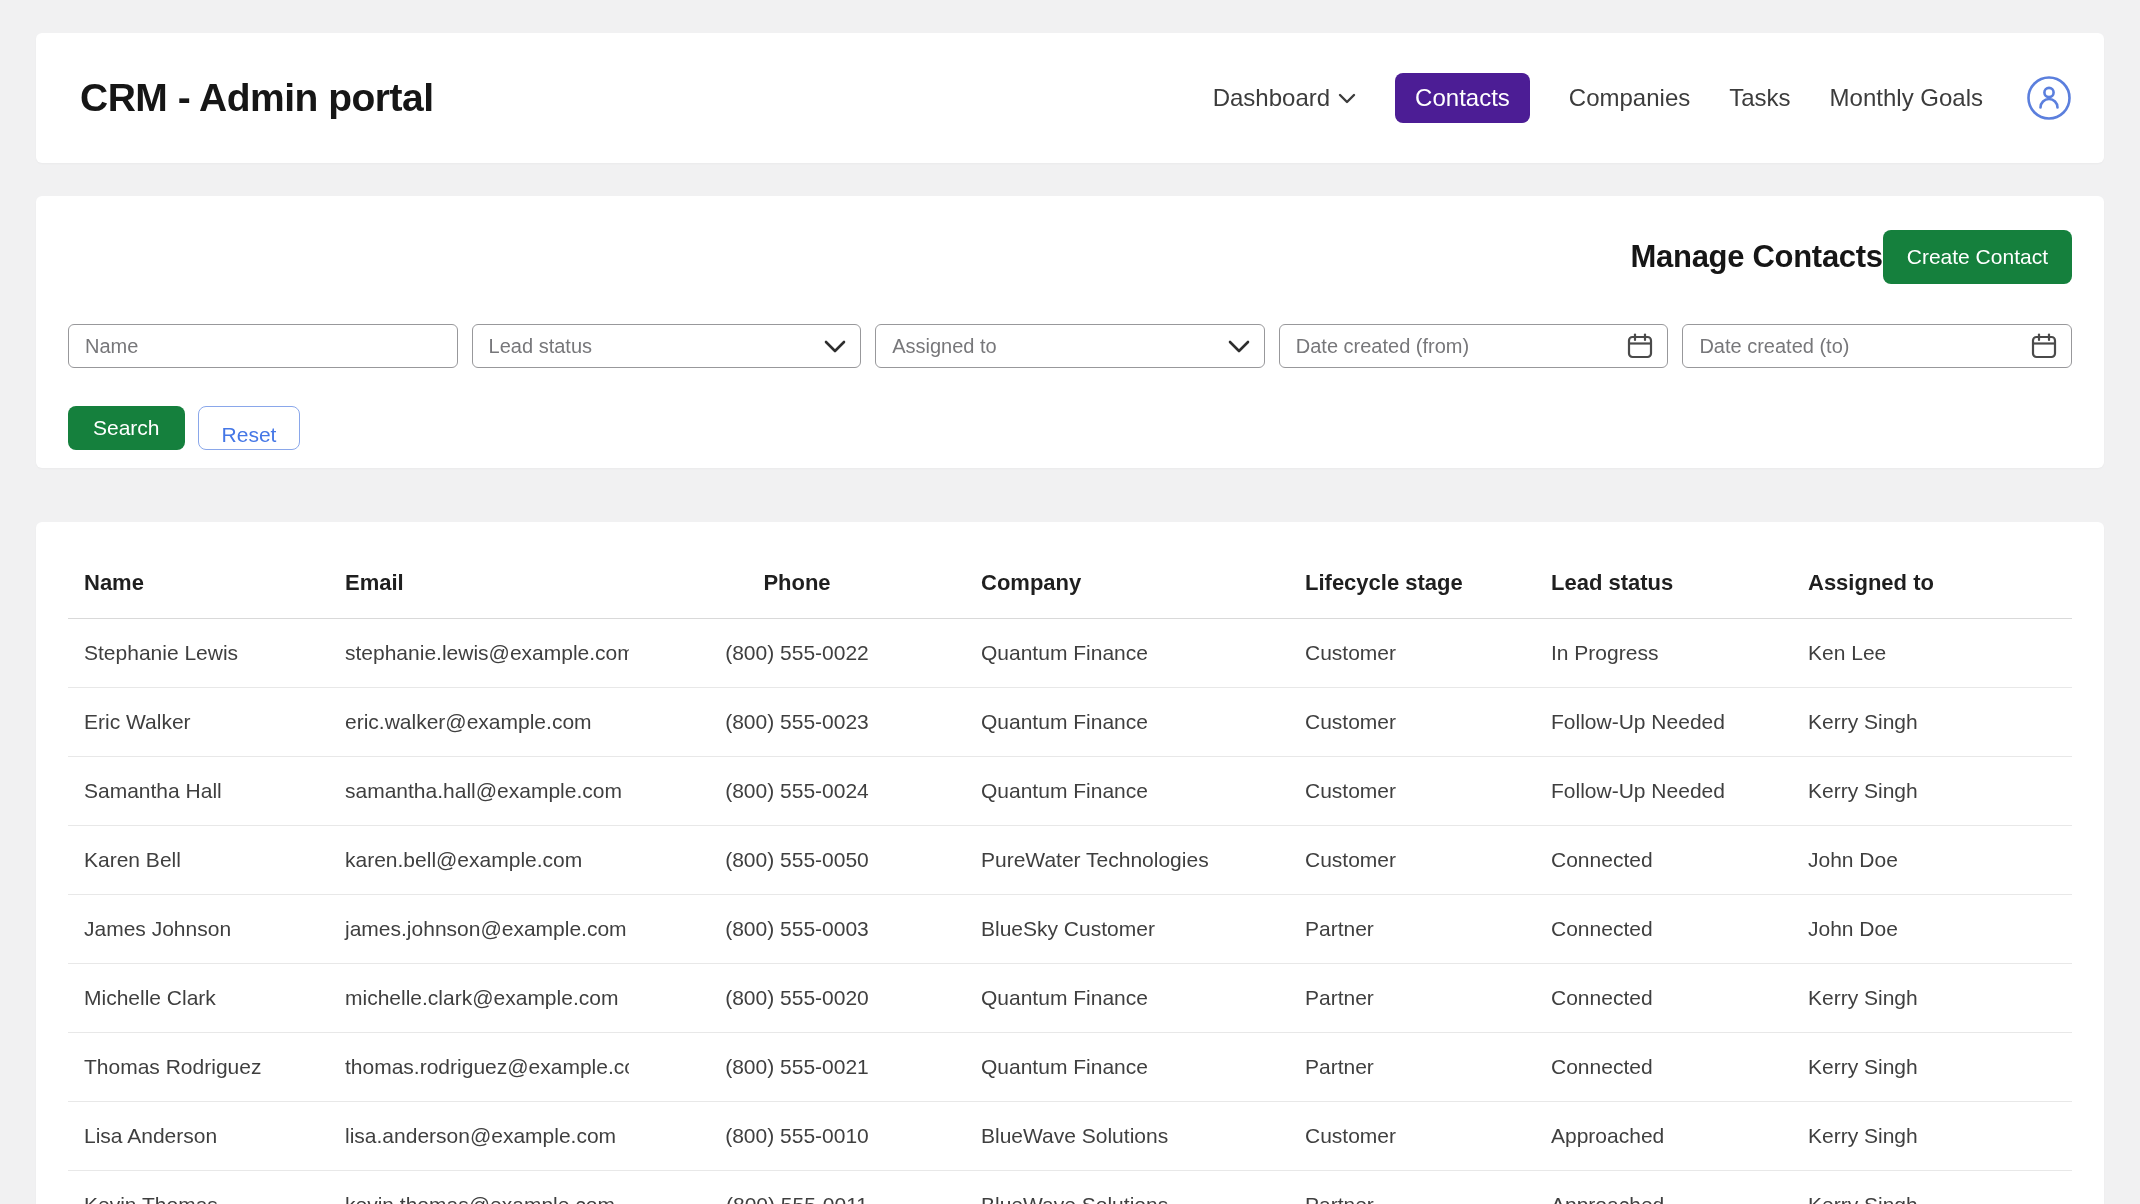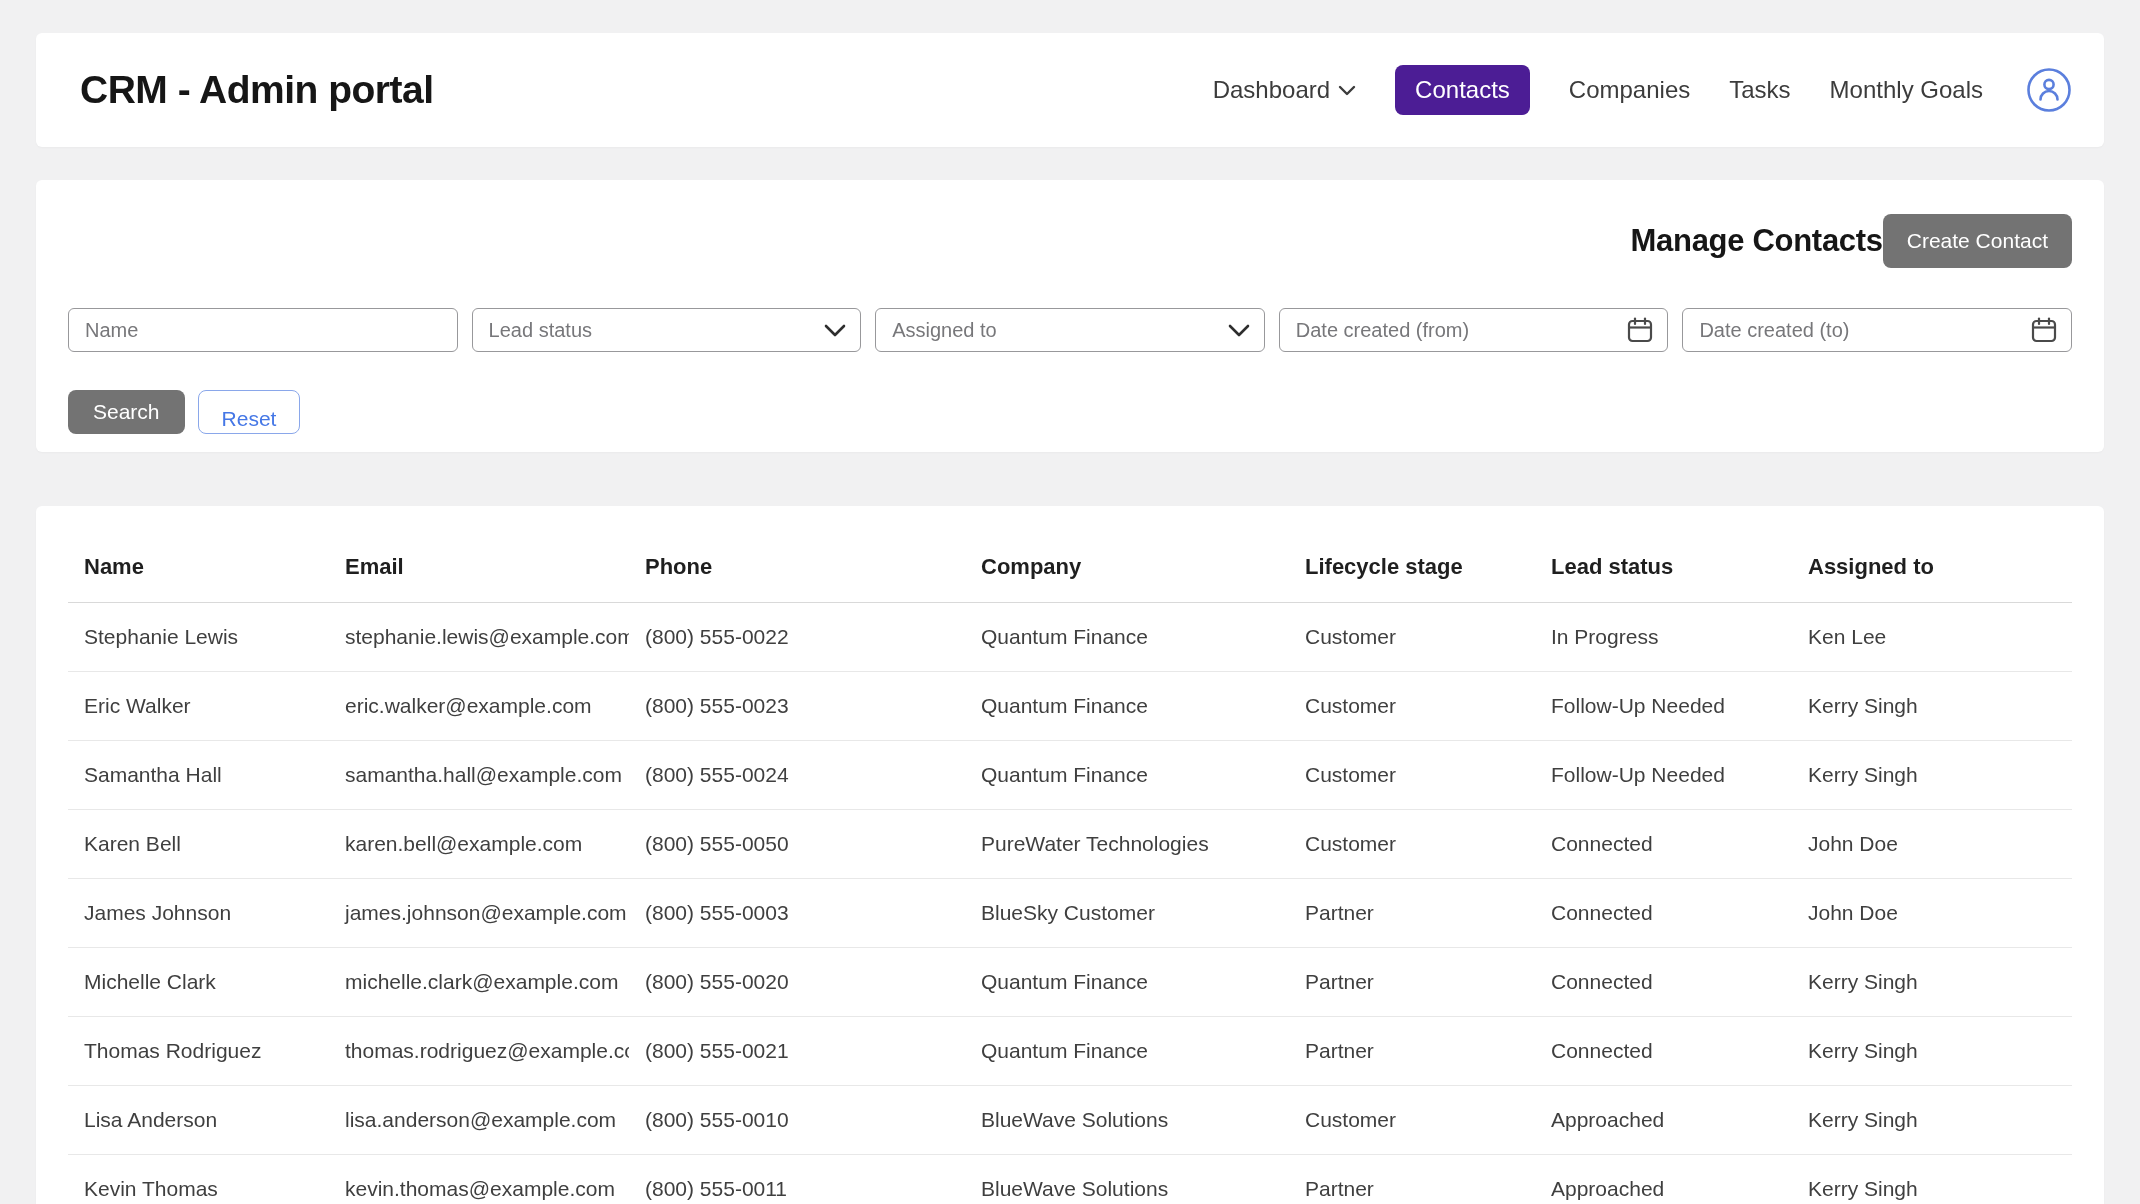--- a/index.html
+++ b/index.html
@@ -11,21 +11,21 @@
   }
   .page { padding: 33px 36px 0 36px; }
   .card {
     background: #ffffff;
     border-radius: 6px;
     box-shadow: 0 1px 2px rgba(0,0,0,0.03);
   }
 
   
   .header-card {
-    height: 114px;
+    height: 130px;
     display: flex;
     align-items: center;
     justify-content: space-between;
     padding: 0 32px 0 44px;
     margin-bottom: 33px;
   }
   .app-title {
     font-size: 39px;
     font-weight: bold;
     color: #161616;
@@ -71,21 +71,21 @@
     letter-spacing: -0.3px;
   }
   .btn {
     border: none;
     border-radius: 8px;
     font-family: inherit;
     font-size: 21px;
     cursor: pointer;
     white-space: nowrap;
   }
-  .btn-primary { background: #737373; color: #ffffff; }
+  .btn-primary { background: #15803d; color: #ffffff; }
   .btn-create { height: 54px; padding: 0 24px; }
   .btn-search { height: 44px; padding: 0 25px; }
   .btn-outline {
     background: #ffffff;
     color: #4577e6;
     border: 1px solid #8aa7ea;
     height: 44px;
     padding: 16px 23px;
   }
   .filter-row { display: flex; gap: 14px; }
@@ -128,21 +128,21 @@
   }
   td {
     height: 69px;
     font-size: 21px;
     color: #3f3f3f;
     padding: 0 16px;
     border-bottom: 1px solid #e8e8e8;
     white-space: nowrap;
     overflow: hidden;
   }
-  th.align-right, td.align-right { text-align: left; }
+  th.align-right, td.align-right { text-align: center; }
   col.c-name { width: 261px; }
   col.c-email { width: 300px; }
   col.c-phone { width: 336px; }
   col.c-company { width: 324px; }
   col.c-lifecycle { width: 246px; }
   col.c-lead { width: 257px; }
 </style>
 </head>
 <body>
 

